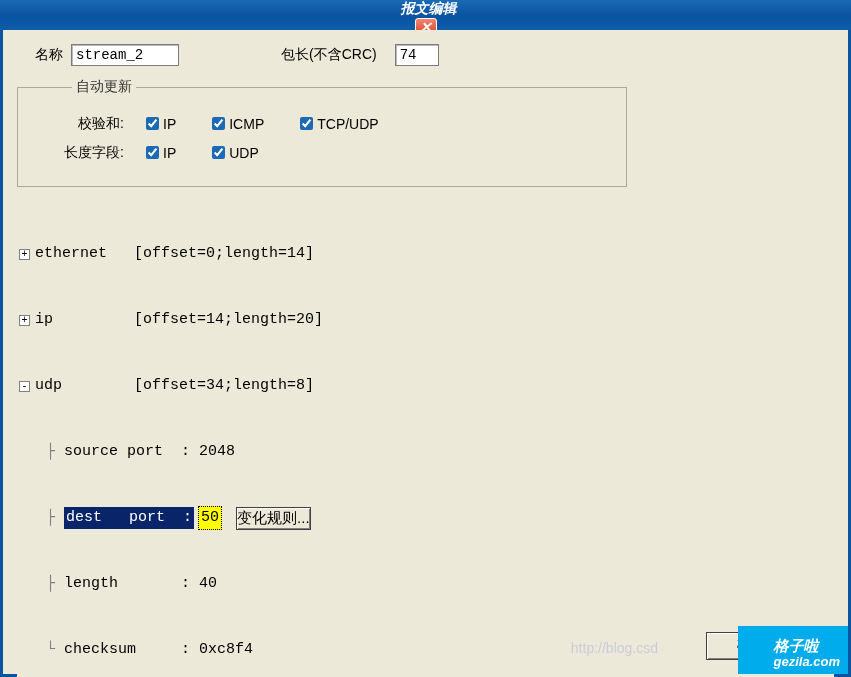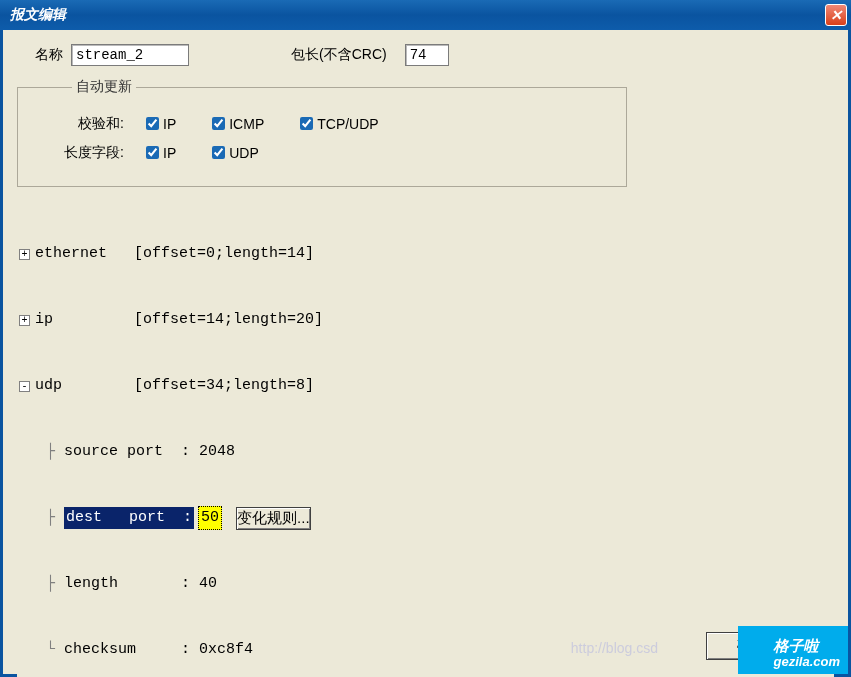--- a/index.html
+++ b/index.html
@@ -16,20 +16,21 @@
   .titlebar {
     height: 30px;
     background: linear-gradient(to bottom, #1a6ab5 0%, #0a54a0 50%, #0e5cab 100%);
     color: #fff;
     display: flex;
     align-items: center;
     padding: 0 4px;
     font-weight: bold;
     font-size: 14px;
     font-style: italic;
+    flex-direction: column;
   }
   .titlebar-title { flex: 1; padding-left: 6px; }
   .close-btn {
     width: 22px;
     height: 22px;
     background: linear-gradient(to bottom, #f08876, #d9401a);
     border: 1px solid #fff;
     border-radius: 3px;
     display: flex;
     align-items: center;
@@ -166,21 +167,21 @@
   <span class="titlebar-title">报文编辑</span>
   <div class="close-btn">
     <span>✕</span>
   </div>
 </div>
 
 <div class="client">
 
   <div class="row">
     <span class="lbl" style="margin-left:18px">名称</span>
-    <input class="txt" style="width: 118px;" value="stream_2">
+    <input class="txt" style="width: 108px;" value="stream_2">
     <span class="lbl" style="margin-left:102px">包长(不含CRC)</span>
     <input class="txt" style="width: 44px; margin-left: 10px;" value="74">
   </div>
 
   <fieldset class="auto">
     <legend>自动更新</legend>
     <div class="auto-row">
       <span class="auto-lbl">校验和:</span>
       <label class="cb">
           <input type="checkbox" checked="" style="">

